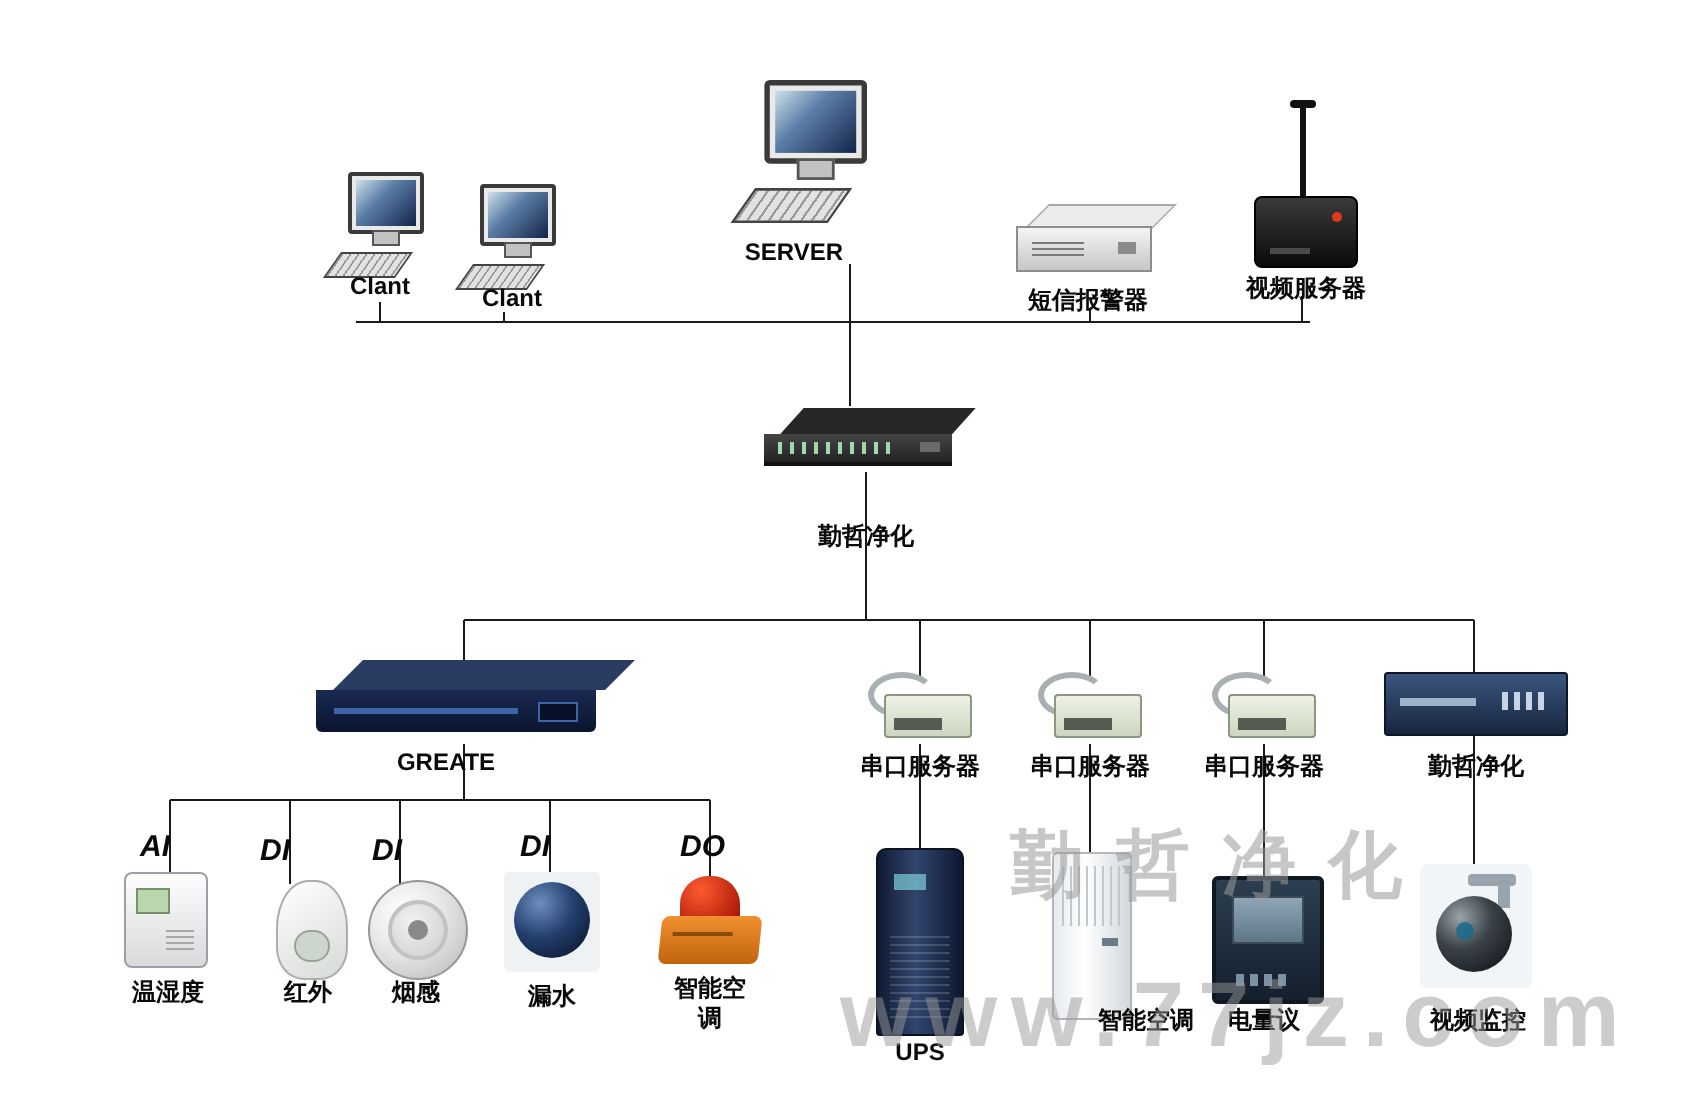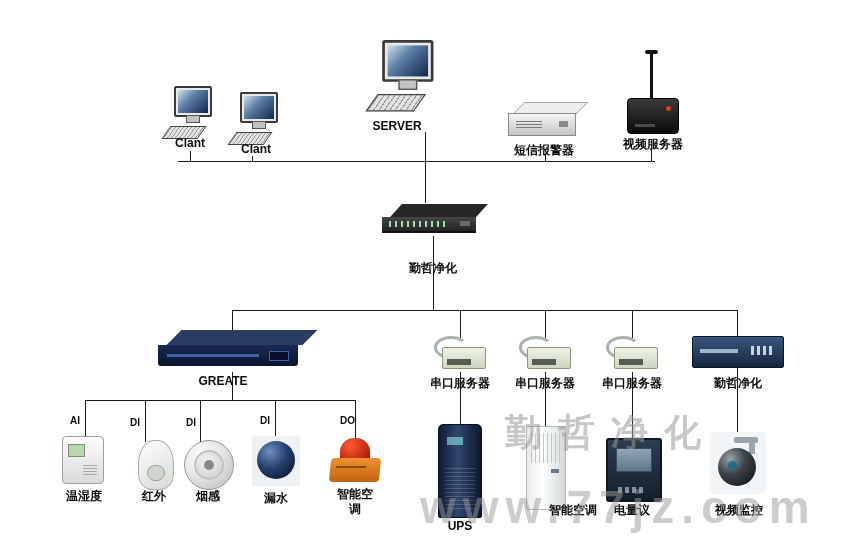--- a/index.html
+++ b/index.html
@@ -1,21 +1,21 @@
 <!DOCTYPE html>
 <html><head>
 <meta charset="utf-8">
 <style>
   html,body{margin:0;padding:0;background:#fff;}
   .stage{position:relative;width:845px;height:550px;background:#ffffff;overflow:hidden;
          font-family:"Liberation Sans","DejaVu Sans",sans-serif;}
   .lines{position:absolute;left:0;top:0;z-index:1;}
   .node{position:absolute;z-index:2;}
   .lbl{position:absolute;z-index:3;font-size:12px;color:#0a0a0a;font-weight:600;text-align:center;line-height:1.25;}
-  .port{position:absolute;z-index:3;font-size:10px;color:#0a0a0a;font-weight:700;}
+  .port{position:absolute;z-index:3;font-size:15px;color:#0a0a0a;font-weight:700;font-style:italic;}
   .title{position:absolute;left:18px;top:14px;z-index:4;font-size:19px;font-weight:700;color:#3d3d3d;letter-spacing:1px;}
   .wm{position:absolute;z-index:6;font-weight:700;color:#9a9a9a;pointer-events:none;white-space:nowrap;}
   .wm.brand{left:505px;top:408px;font-size:37px;letter-spacing:16px;opacity:.55;}
   .wm.url{left:420px;top:450px;font-size:46px;letter-spacing:7px;opacity:.5;margin-top:30px;}
 
   
   .pc{width:56px;height:52px;}
   .pc .mon{position:absolute;left:12px;top:0;width:34px;height:27px;background:#e9e9e9;border:2px solid #3a3a3a;border-radius:2px;}
   .pc .mon::before{content:"";position:absolute;inset:2px;background:linear-gradient(135deg,#cfe0ec 0%,#5b7ea6 40%,#13244a 100%);}
   .pc .mon::after{content:"";position:absolute;left:50%;bottom:-8px;transform:translateX(-50%);width:12px;height:6px;background:#c2c2c2;border:1px solid #555;}

